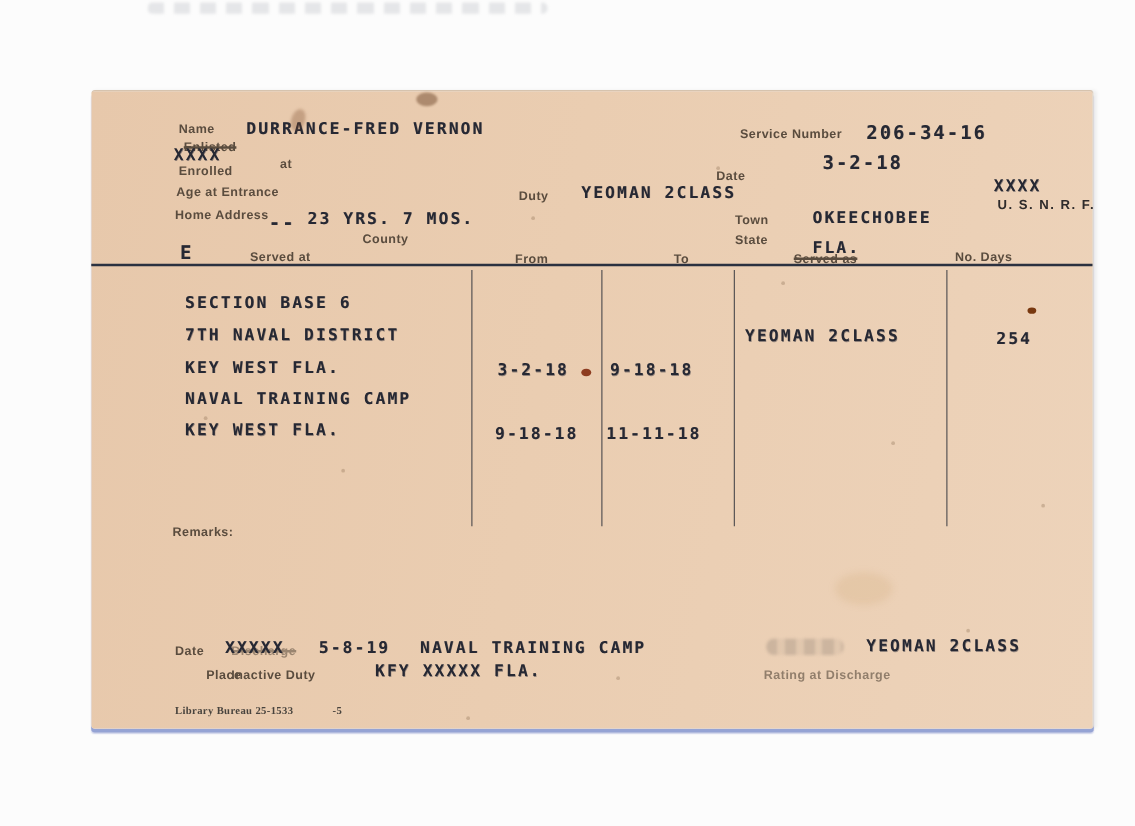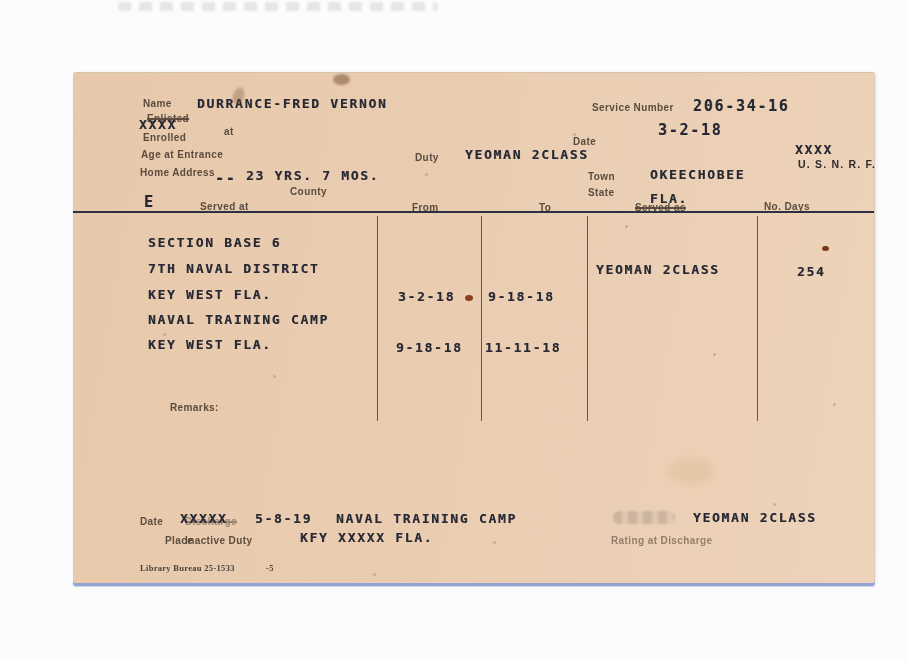--- a/index.html
+++ b/index.html
@@ -99,21 +99,21 @@
   <span class="abs typ" style="left:75px;top:265px;">KEY WEST FLA.</span>
 
   <span class="abs typ" style="left:325px;top:217px;">3-2-18</span>
   <span class="abs typ" style="left:415px;top:217px;">9-18-18</span>
   <span class="abs typ" style="left:323px;top:268px;">9-18-18</span>
   <span class="abs typ" style="left:412px;top:268px;">11-11-18</span>
 
   <span class="abs typ" style="left:523px;top:190px;">YEOMAN 2CLASS</span>
   <span class="abs typ" style="left:724px;top:192px;">254</span>
 
-  <span class="abs lbl" style="left:65px;top:330px;margin-left:32px;">Remarks:</span>
+  <span class="abs lbl" style="left:65px;top:349px;">Remarks:</span>
 
   <span class="abs lbl" style="left:67px;top:444px;">Date</span>
   <span class="abs lbl lbl-faded strike" style="left:112px;top:444px;">Discharge</span>
   <span class="abs typ" style="left:107px;top:439px;">XXXXX</span>
   <span class="abs typ" style="left:182px;top:439px;">5-8-19</span>
   <span class="abs typ" style="left:263px;top:439px;">NAVAL TRAINING CAMP</span>
 
   <span class="abs lbl" style="left:67px;top:463px;padding-left:25px;">Place</span>
   <span class="abs lbl" style="left:112px;top:463px;">Inactive Duty</span>
   <span class="abs typ" style="left:227px;top:458px;">KFY XXXXX FLA.</span>

